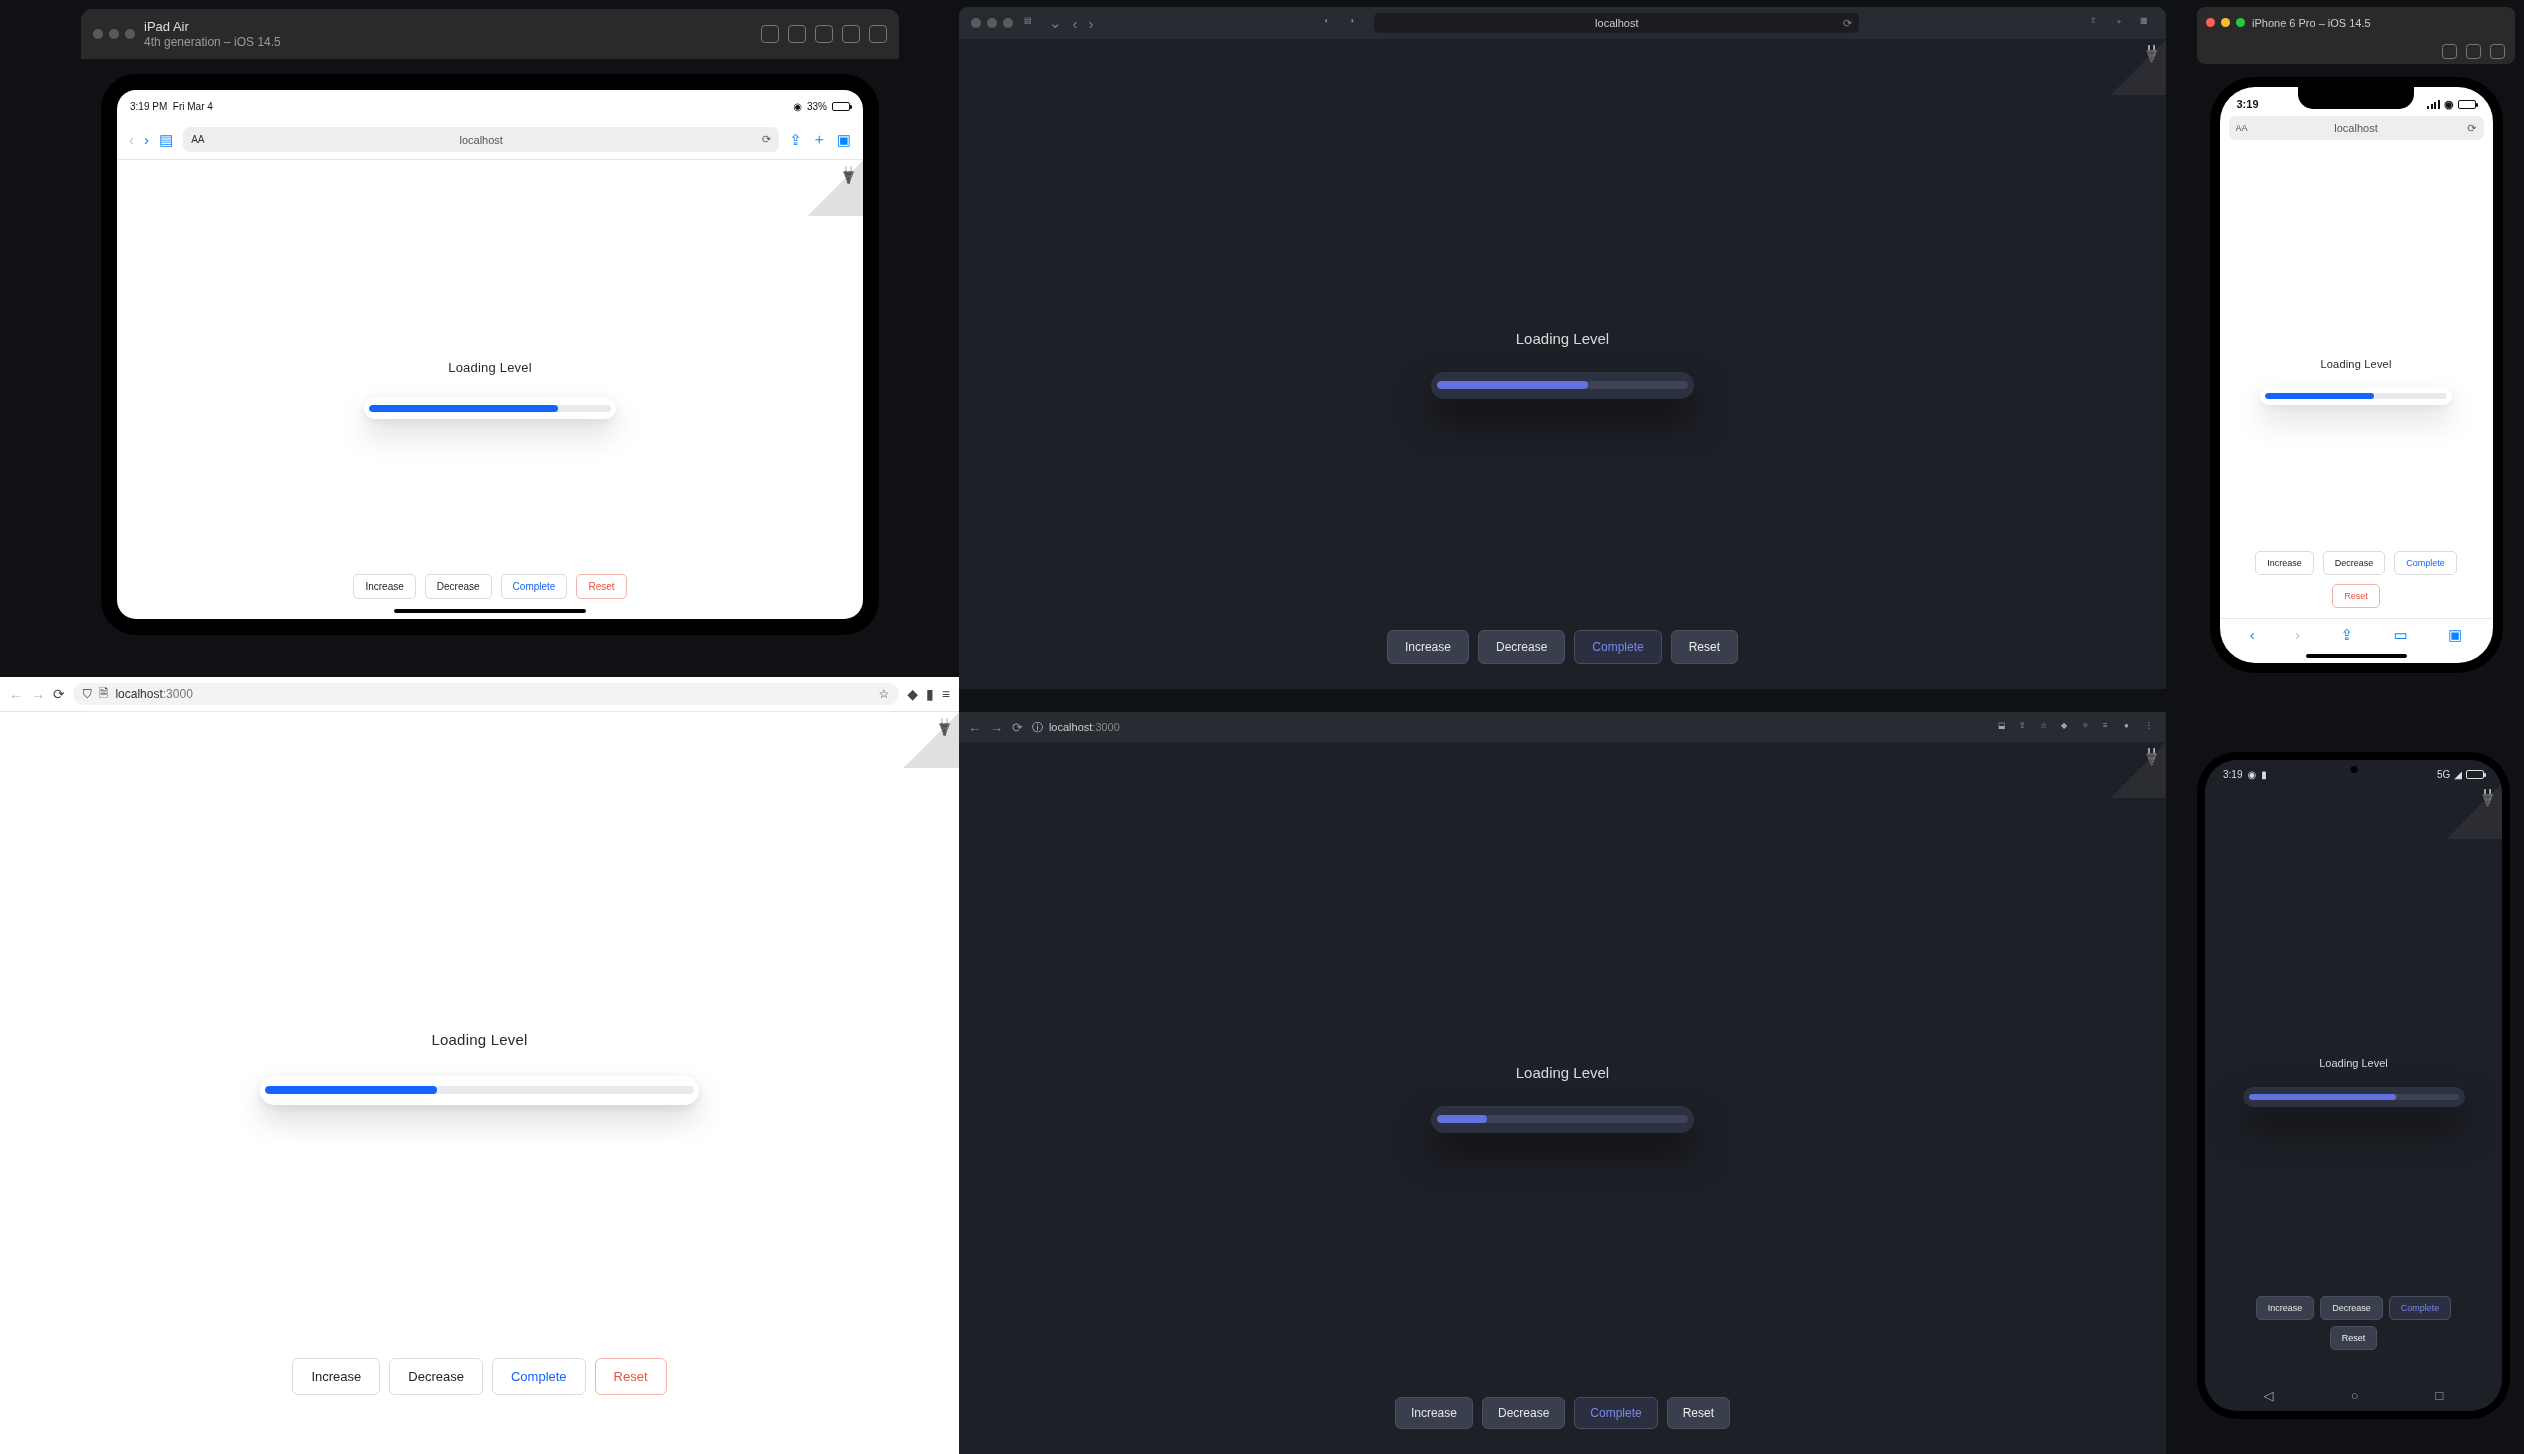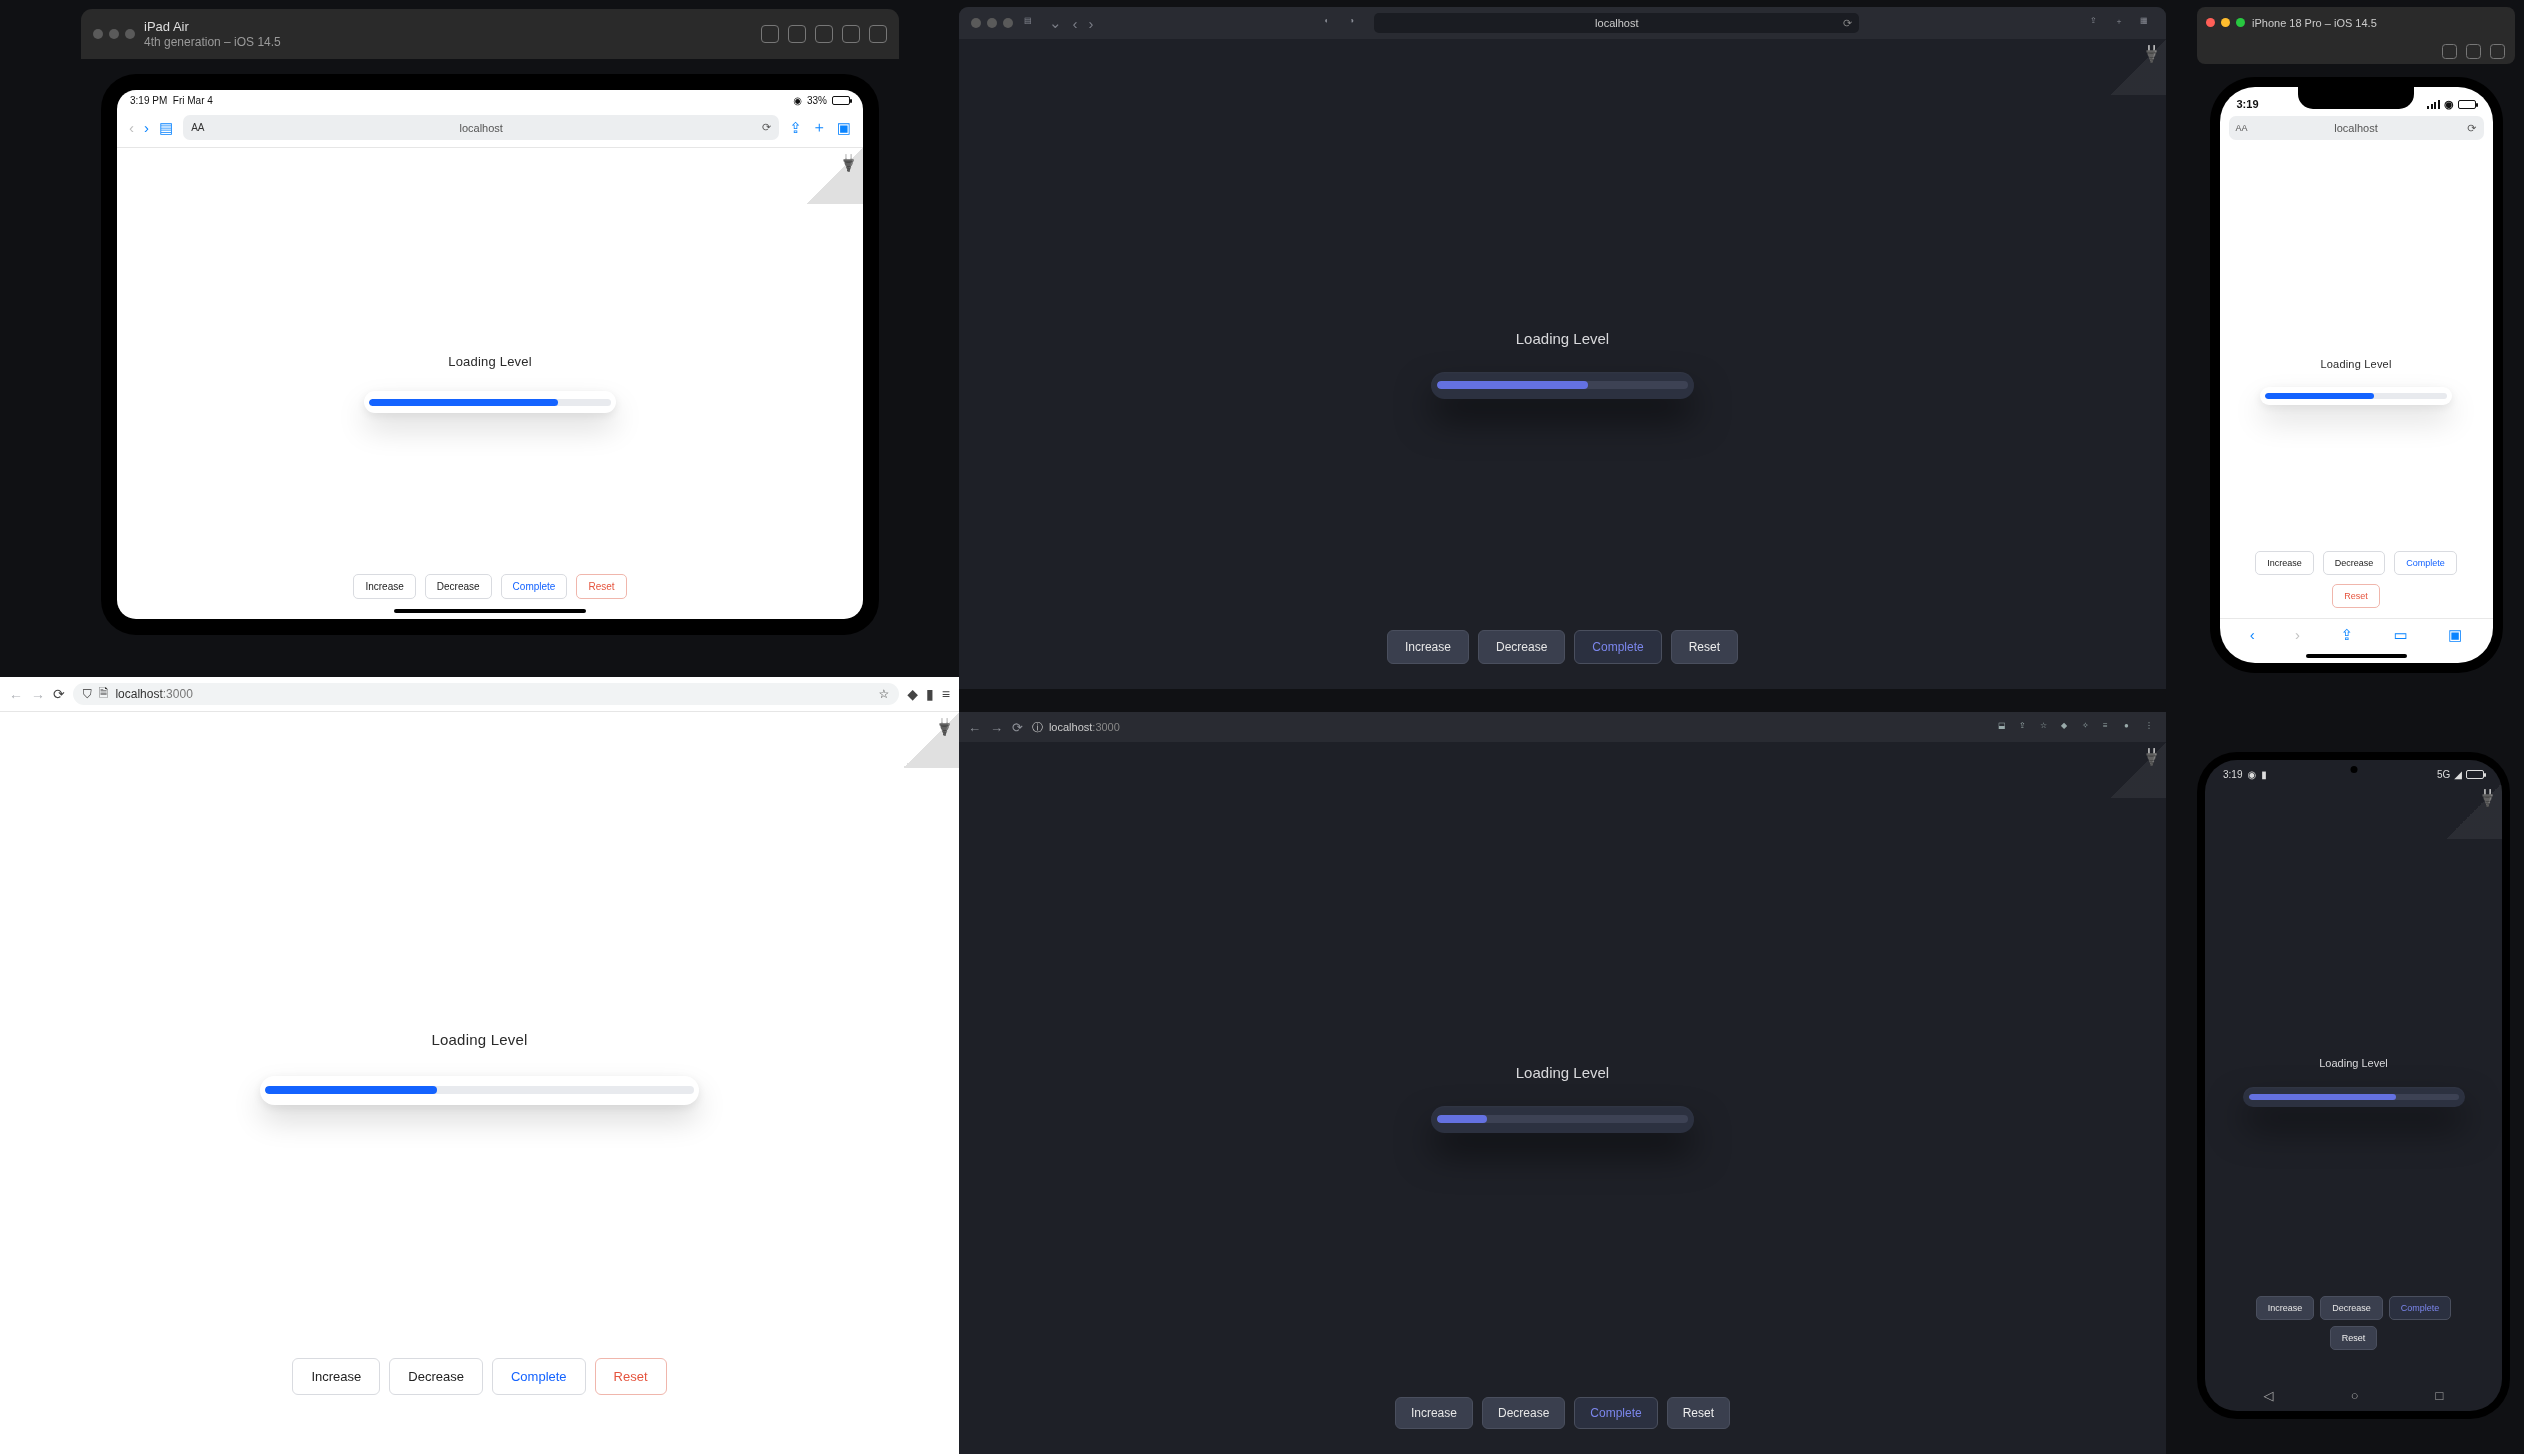--- a/index.html
+++ b/index.html
@@ -36,21 +36,21 @@
 #sim-ipad .titlebar .spacer { flex:1; }
 #sim-ipad .titlebar .toolicon { width:18px; height:18px; border:1px solid #777; border-radius:4px; }
 #sim-ipad .device {
   margin: 15px auto 0; width: 778px; height: 561px;
   background:#000; border-radius: 35px; padding: 16px;
 }
 #sim-ipad .screen {
   width:100%; height:100%; background:#fff; border-radius: 19px;
   display:flex; flex-direction:column; overflow:hidden;
 }
-.ipad-status { display:flex; justify-content:space-between; font-size:10px; padding:5px 13px; color:#111; }
+.ipad-status { display:flex; justify-content:space-between; font-size:10px; padding:11px 13px; color:#111; }
 .ipad-status .right-st { display:flex; gap:5px; align-items:center; }
 .ipad-browserbar { display:flex; align-items:center; gap:10px; padding:4px 12px 7px; border-bottom:0.5px solid #e6e6e6; }
 .ipad-browserbar .chev { font-size:15px; color:#bdbdbd; }
 .ipad-browserbar .chev.active { color:#0a84ff; }
 .ipad-browserbar .addr {
   flex:1; height:25px; background:#eceef0; border-radius:7px;
   display:flex; align-items:center; justify-content:center;
   font-size:11px; color:#555; position:relative;
 }
 .ipad-browserbar .addr .aA { position:absolute; left:8px; font-size:10px; color:#333; }
@@ -356,21 +356,21 @@
   </div>
 </div>
 
 <div id="sim-iphone">
   <div class="titlebar">
     <div class="traffic">
       <div class="dot red"></div>
       <div class="dot yellow"></div>
       <div class="dot green"></div>
     </div>
-    <div class="dev-name">iPhone 18 Pro – iOS 14.5</div>
+    <div class="dev-name">iPhone 6 Pro – iOS 14.5</div>
   </div>
   <div class="toolbar2">
     <div class="ic"></div>
     <div class="ic"></div>
     <div class="ic"></div>
   </div>
   <div class="device">
     <div class="notch"></div>
     <div class="screen">
       <div class="iph-status">

